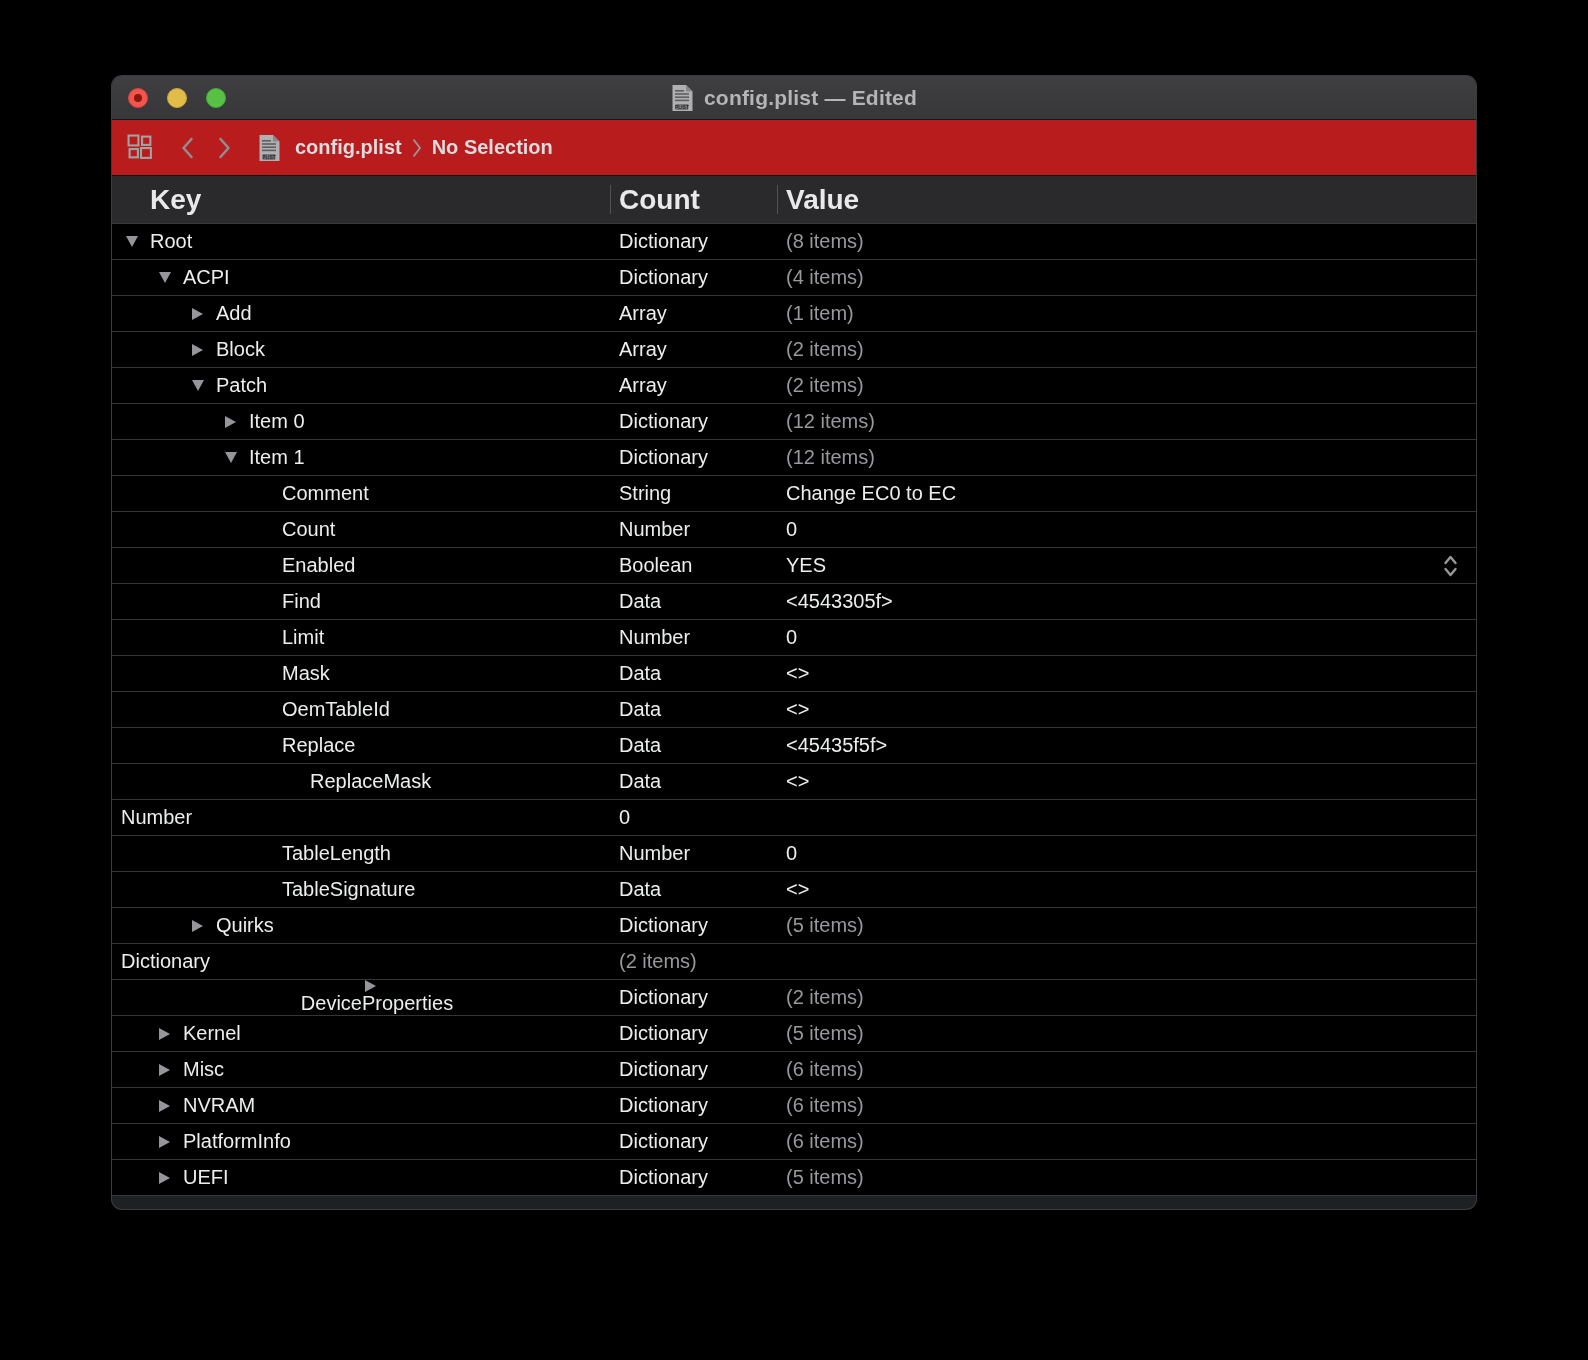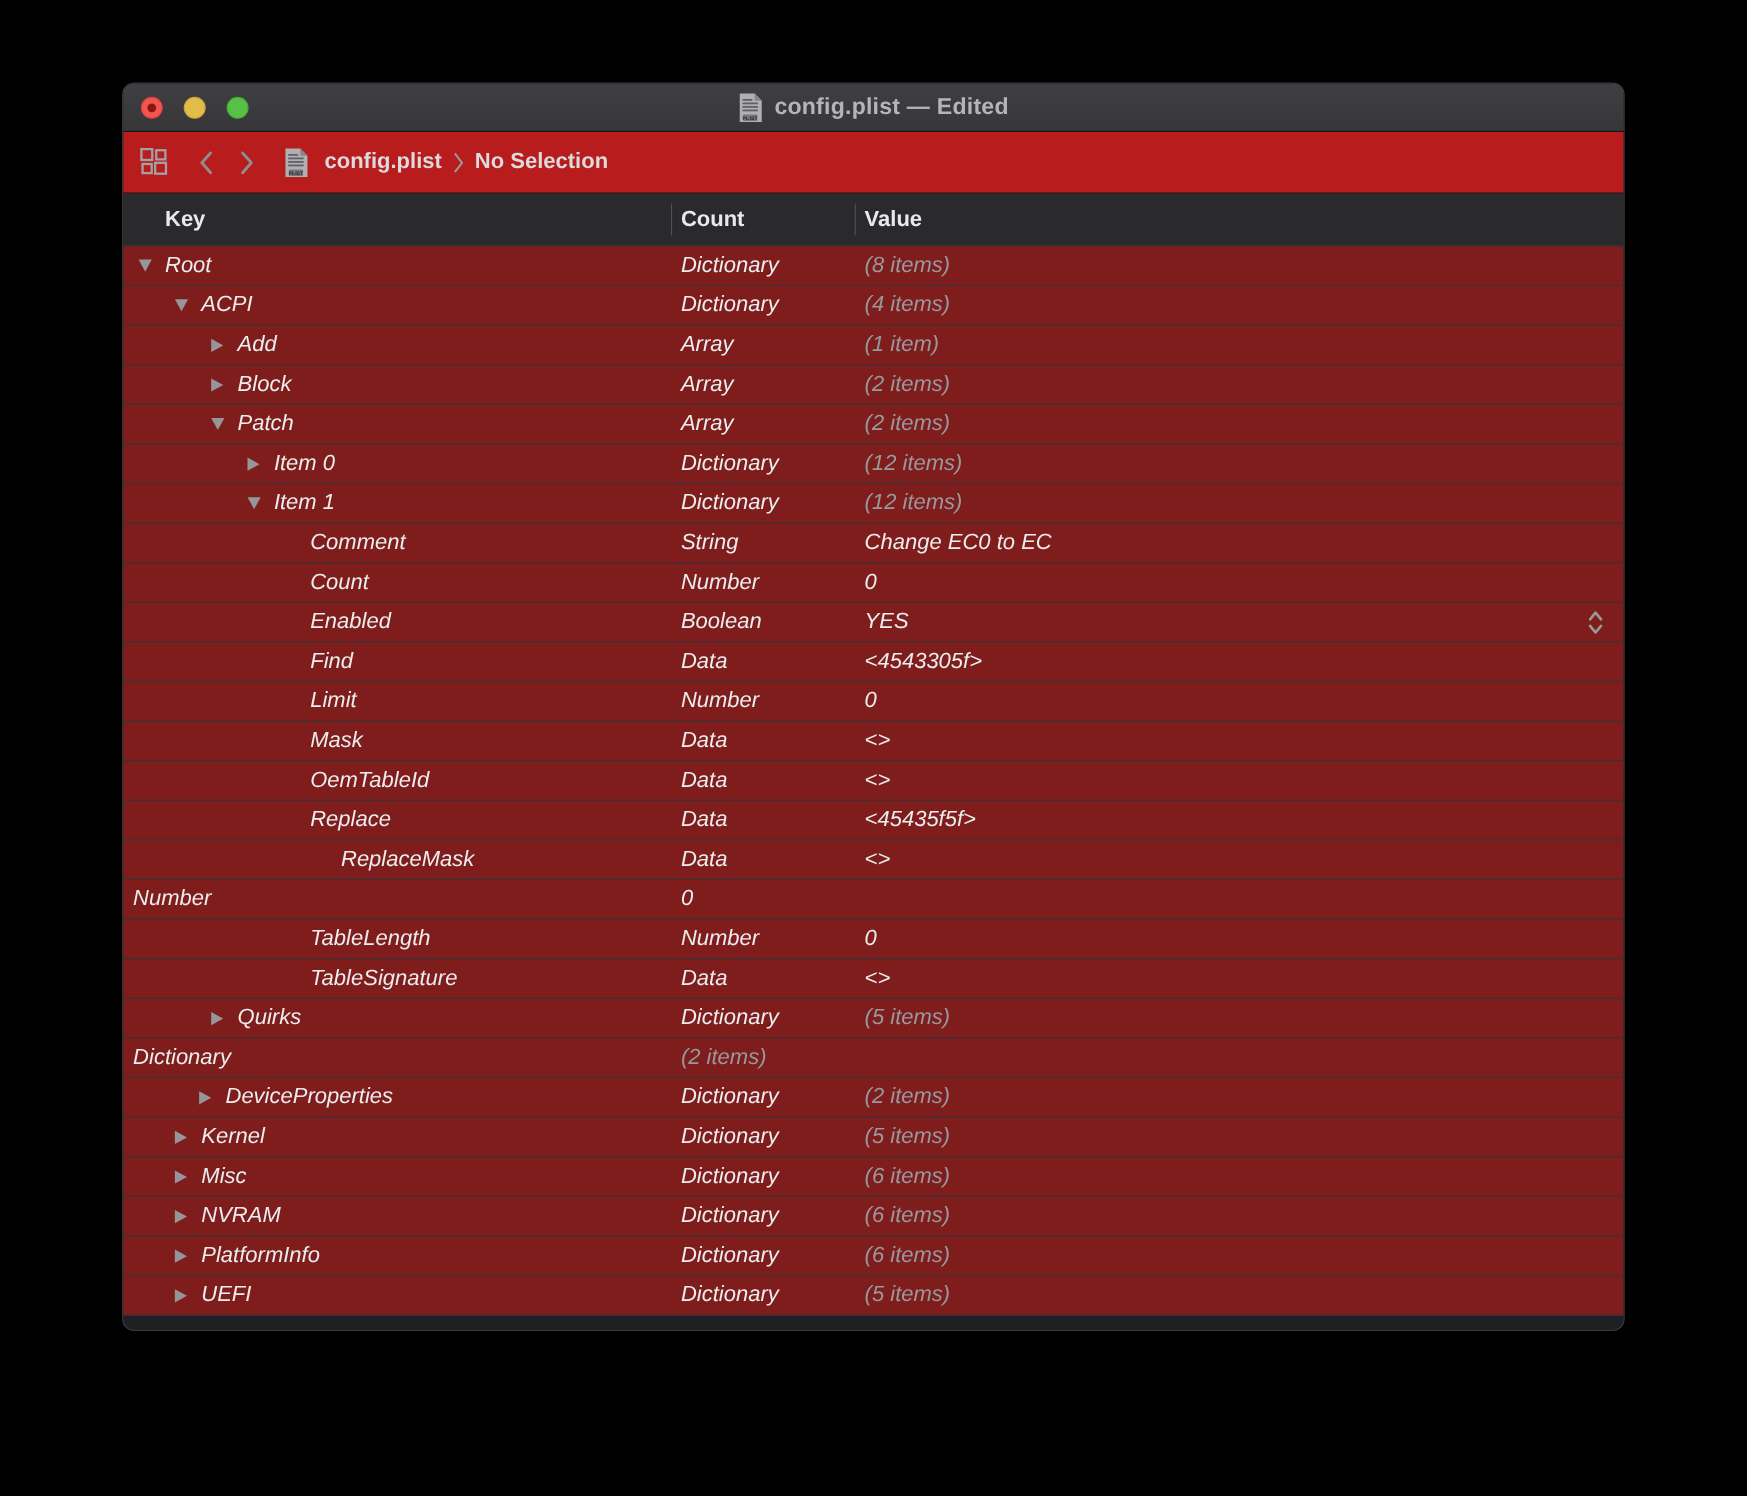--- a/index.html
+++ b/index.html
@@ -17,27 +17,27 @@
   .tl .dot{width:8px;height:8px;border-radius:50%;background:#8b160d;}
   .title-wrap{display:flex;align-items:center;gap:10px;color:#b5b5b7;font-size:21px;font-weight:600;letter-spacing:.2px;}
   
   .jumpbar{height:56px;background:#b91c1c;border-bottom:1px solid #131315;display:flex;align-items:center;
     padding-left:15px;box-sizing:border-box;color:#dcdcde;font-size:20px;font-weight:600;}
   .jb-gap-s{width:14px;flex:none;} .jb-gap-m{width:24px;flex:none;} .jb-gap-l{width:27px;flex:none;}
   .jb-btn{display:flex;align-items:center;justify-content:center;background:none;border:none;padding:0;cursor:default;}
   .crumb-sep{margin:0 10px;display:flex;align-items:center;}
   
   .table-header{height:48px;background:#2a2a2d;display:grid;grid-template-columns:498px 167px 1fr;
-    align-items:center;color:#e9e9eb;font-size:20px;font-weight:600;box-sizing:border-box;border-bottom:1px solid #3a3a3d;}
+    align-items:center;color:#e9e9eb;font-size:28px;font-weight:600;box-sizing:border-box;border-bottom:1px solid #3a3a3d;}
   .hcell{position:relative;height:100%;display:flex;align-items:center;}
   .hcell.key-h{padding-left:38px;}
   .hcell.div{padding-left:9px;}
   .hcell.div::before{content:"";position:absolute;left:0;top:9px;height:29px;width:1px;background:#515154;}
   
-  .rows{background:#7f1d1d;font-style:italic;}
+  .rows{background:#000000;}
   .row{display:grid;grid-template-columns:498px 167px 1fr;height:36px;box-sizing:border-box;
     border-bottom:1px solid #343538;align-items:center;color:#ecedee;font-size:20px;}
   .cell{overflow:hidden;white-space:nowrap;}
   .key-cell{display:flex;align-items:center;}
   .tri-slot{width:24px;flex:none;display:flex;align-items:center;}
   .triangle{width:0;height:0;}
   .triangle.closed{border-top:6.5px solid transparent;border-bottom:6.5px solid transparent;border-left:11px solid #96969a;}
   .triangle.open{border-left:6.5px solid transparent;border-right:6.5px solid transparent;border-top:11px solid #96969a;}
   .type-cell{padding-left:9px;}
   .value-cell{position:relative;padding-left:9px;padding-right:50px;display:flex;align-items:center;height:100%;}
@@ -383,21 +383,21 @@
     </div>
   </div>
       <div class="row">
     <div class="cell type-cell">Dictionary</div>
     <div class="cell value-cell">
       <span class="value-text dim">(2 items)</span>
 
     </div>
   </div>
       <div class="row">
-    <div class="cell key-cell" style="padding-left: 69px;">
+    <div class="cell key-cell" style="padding-left: 32px; flex-direction: column;">
       <span class="tri-slot">
             <span class="triangle closed"></span>
           </span>
       <span class="key-text">DeviceProperties</span>
     </div>
     <div class="cell type-cell">Dictionary</div>
     <div class="cell value-cell">
       <span class="value-text dim">(2 items)</span>
 
     </div>

